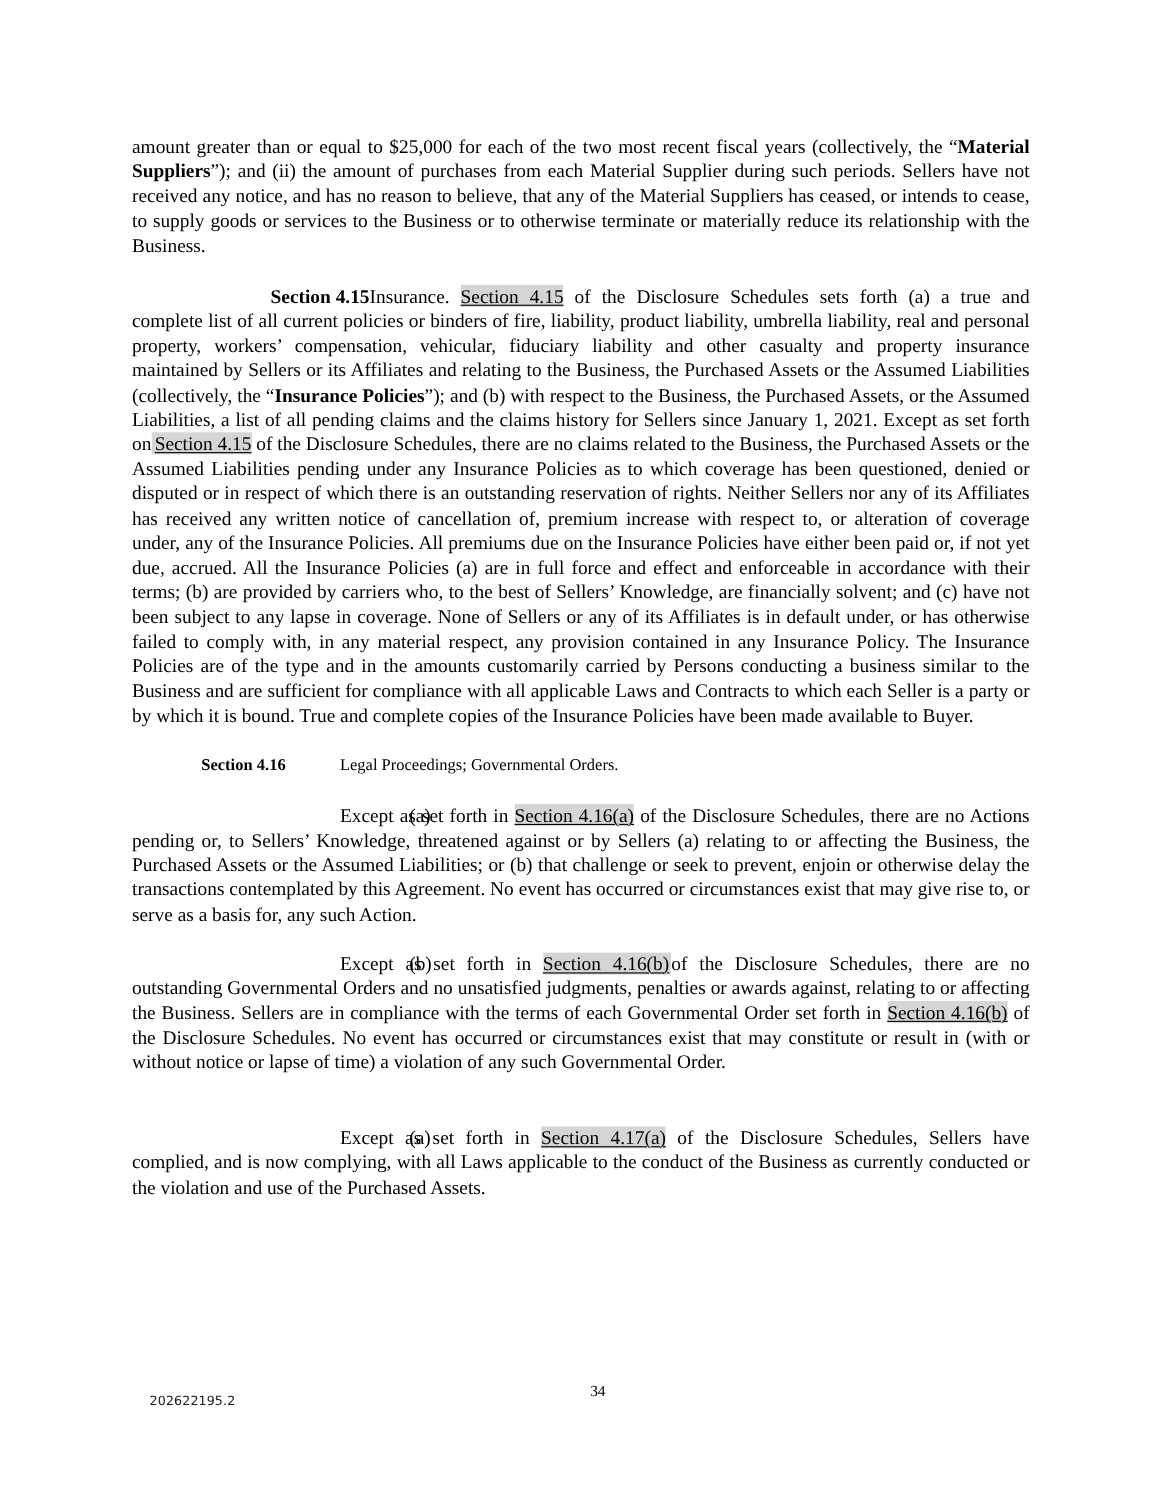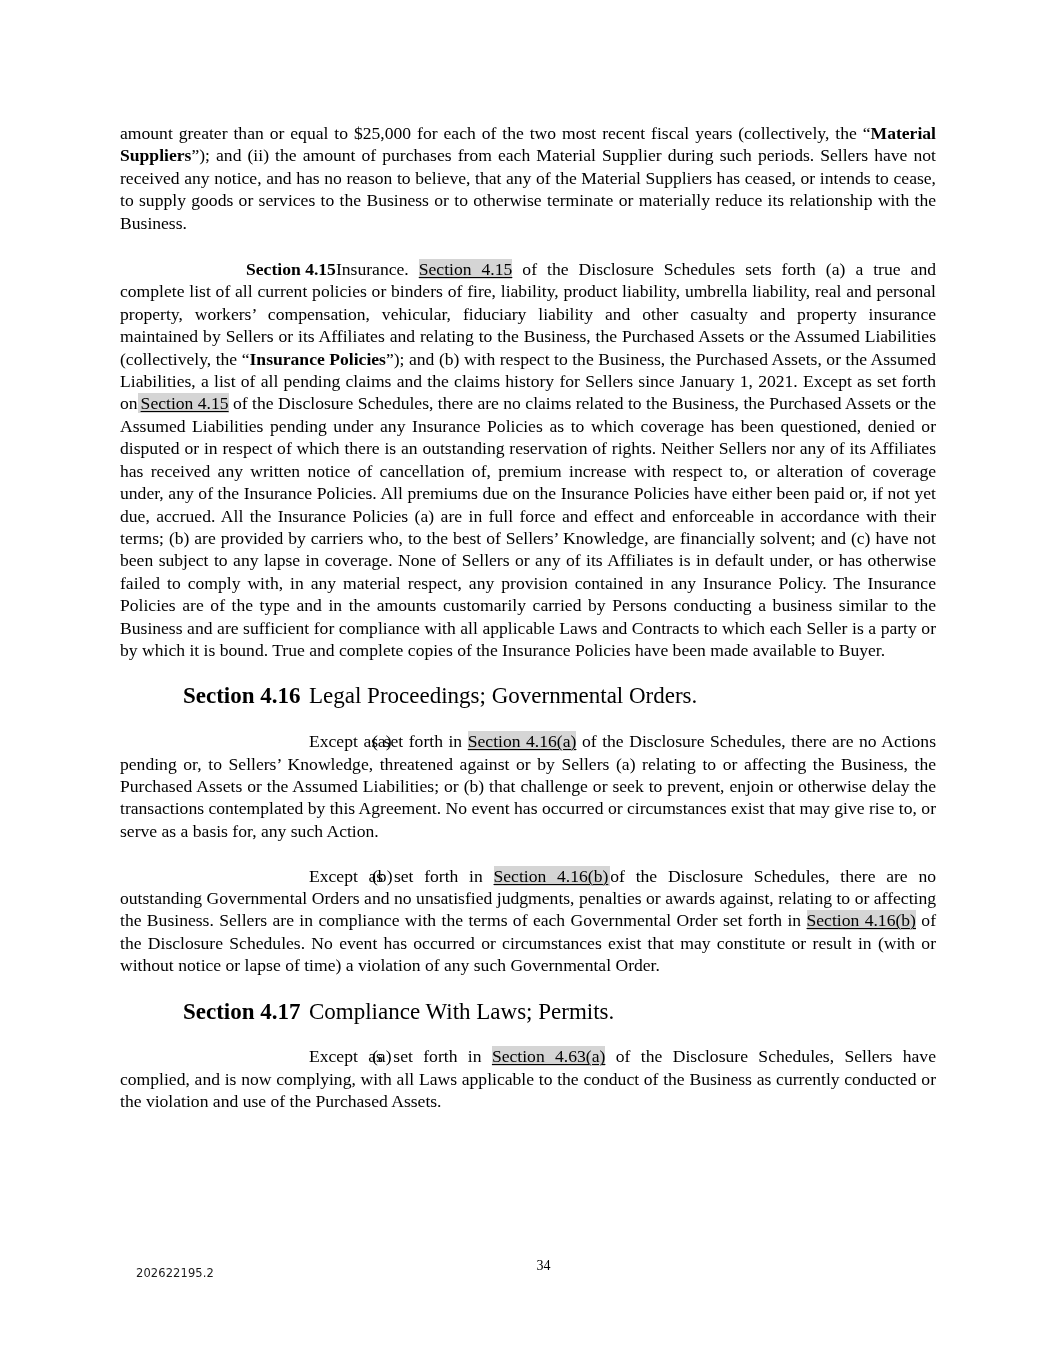--- a/index.html
+++ b/index.html
@@ -43,21 +43,21 @@
   }
 
   
   p.indent {
     text-indent: 63px;
   }
 
   
   p.section-head {
     margin: 0;
-    font-size: 23px;
+    font-size: 15px;
     line-height: 22.4px;
     font-weight: bold;
     text-align: left;
     padding-left: 63px;
   }
 
   .gap-sm { height: 22.4px; }
   .gap-md { height: 24px; }
 
   .sec-num {
@@ -135,25 +135,24 @@
     <div class="gap-sm"></div>
 
     <p class="para" style="text-indent:126px;"><span class="alpha-marker">(a)</span><span>Except as set forth in </span><span class="xref">Section 4.16(a)</span><span> of the Disclosure Schedules, there are no Actions pending or, to Sellers’ Knowledge, threatened against or by Sellers (a) relating to or affecting the Business, the Purchased Assets or the Assumed Liabilities; or (b) that challenge or seek to prevent, enjoin or otherwise delay the transactions contemplated by this Agreement. No event has occurred or circumstances exist that may give rise to, or serve as a basis for, any such Action.</span></p>
 
     <div class="gap-sm"></div>
 
     <p class="para" style="text-indent:126px;"><span class="alpha-marker">(b)</span><span>Except as set forth in </span><span class="xref trail">Section 4.16(b)</span><span>of the Disclosure Schedules, there are no outstanding Governmental Orders and no unsatisfied judgments, penalties or awards against, relating to or affecting the Business. Sellers are in compliance with the terms of each Governmental Order set forth in </span><span class="xref">Section 4.16(b)</span><span> of the Disclosure Schedules. No event has occurred or circumstances exist that may constitute or result in (with or without notice or lapse of time) a violation of any such Governmental Order.</span></p>
 
     <div class="gap-md"></div>
 
-    <p class="section-head"><span class="sec-num">Section 4.17</span><span class="sec-title">Compliance With Laws; Permits.</span></p>
 
     <div class="gap-sm"></div>
 
-    <p class="para" style="text-indent:126px;"><span class="alpha-marker">(a)</span><span>Except as set forth in </span><span class="xref">Section 4.63(a)</span><span> of the Disclosure Schedules, Sellers have complied, and is now complying, with all Laws applicable to the conduct of the Business as currently conducted or the violation and use of the Purchased Assets.</span></p>
+    <p class="para" style="text-indent:126px;"><span class="alpha-marker">(a)</span><span>Except as set forth in </span><span class="xref">Section 4.17(a)</span><span> of the Disclosure Schedules, Sellers have complied, and is now complying, with all Laws applicable to the conduct of the Business as currently conducted or the violation and use of the Purchased Assets.</span></p>
 
     <div class="gap-sm"></div>
 
 
   </div>
 
   <div class="footer">
     <div class="footer-doc">202622195.2</div>
     <div class="footer-page">34</div>
   </div>

